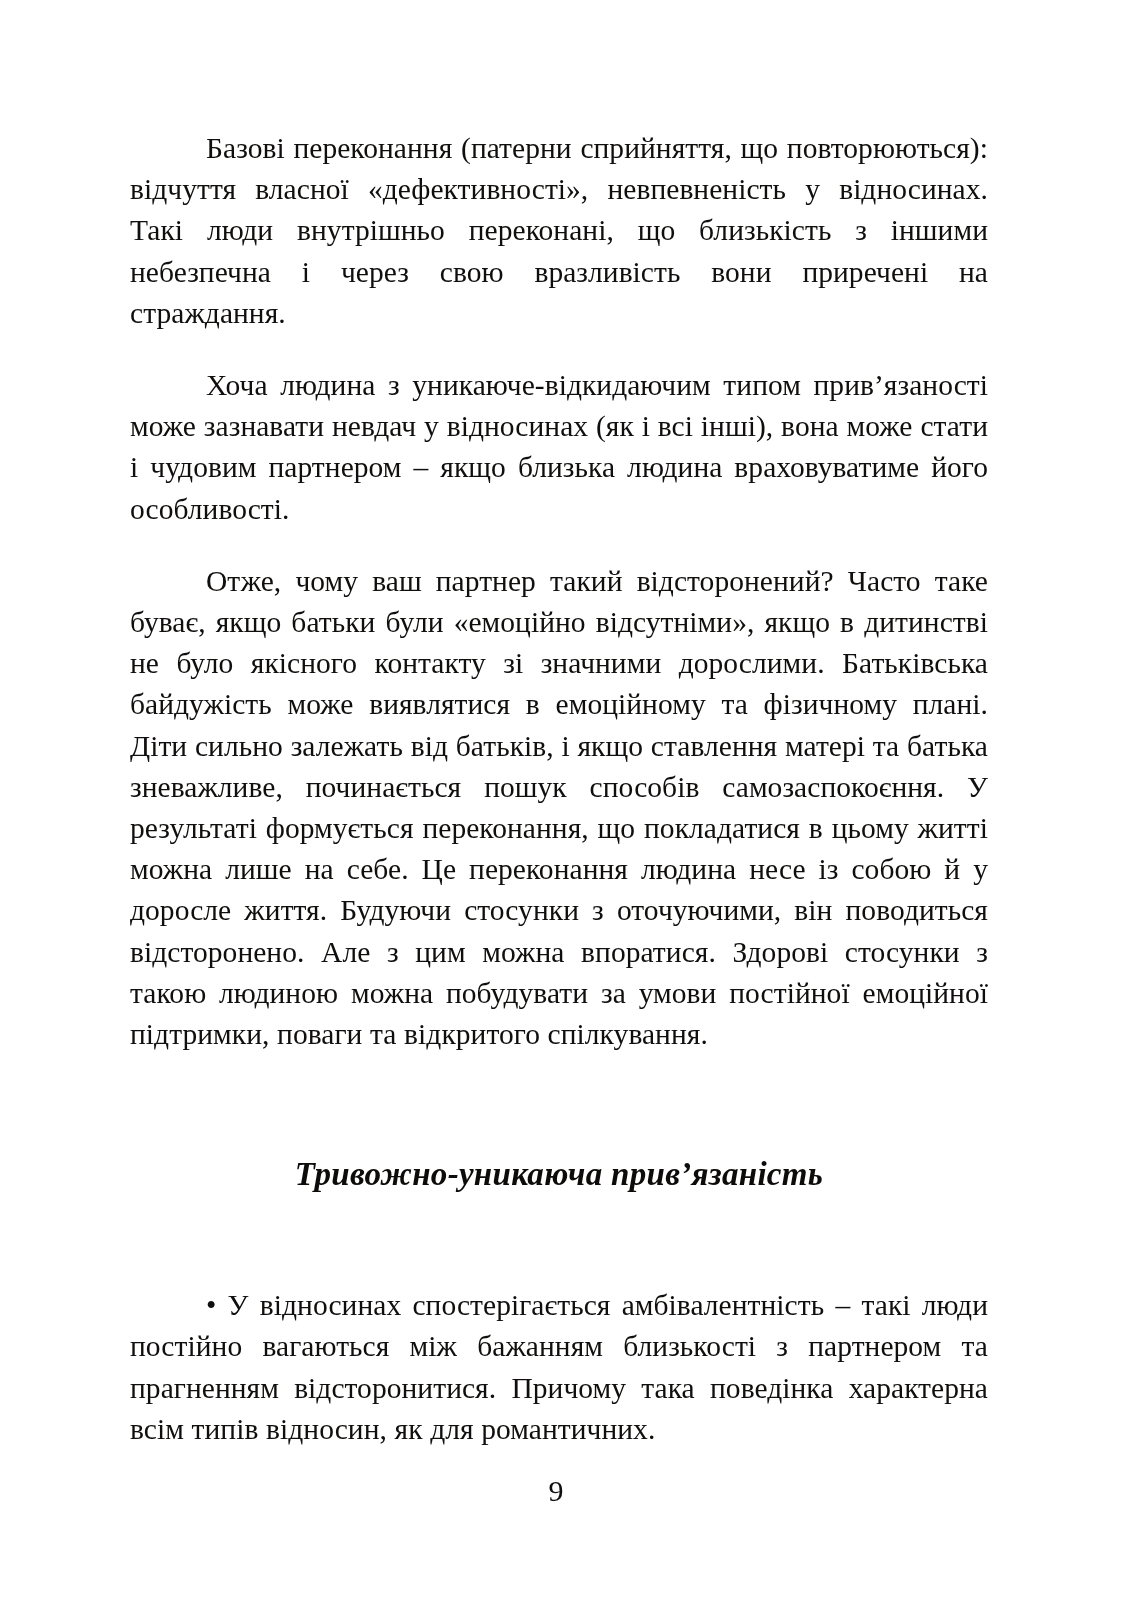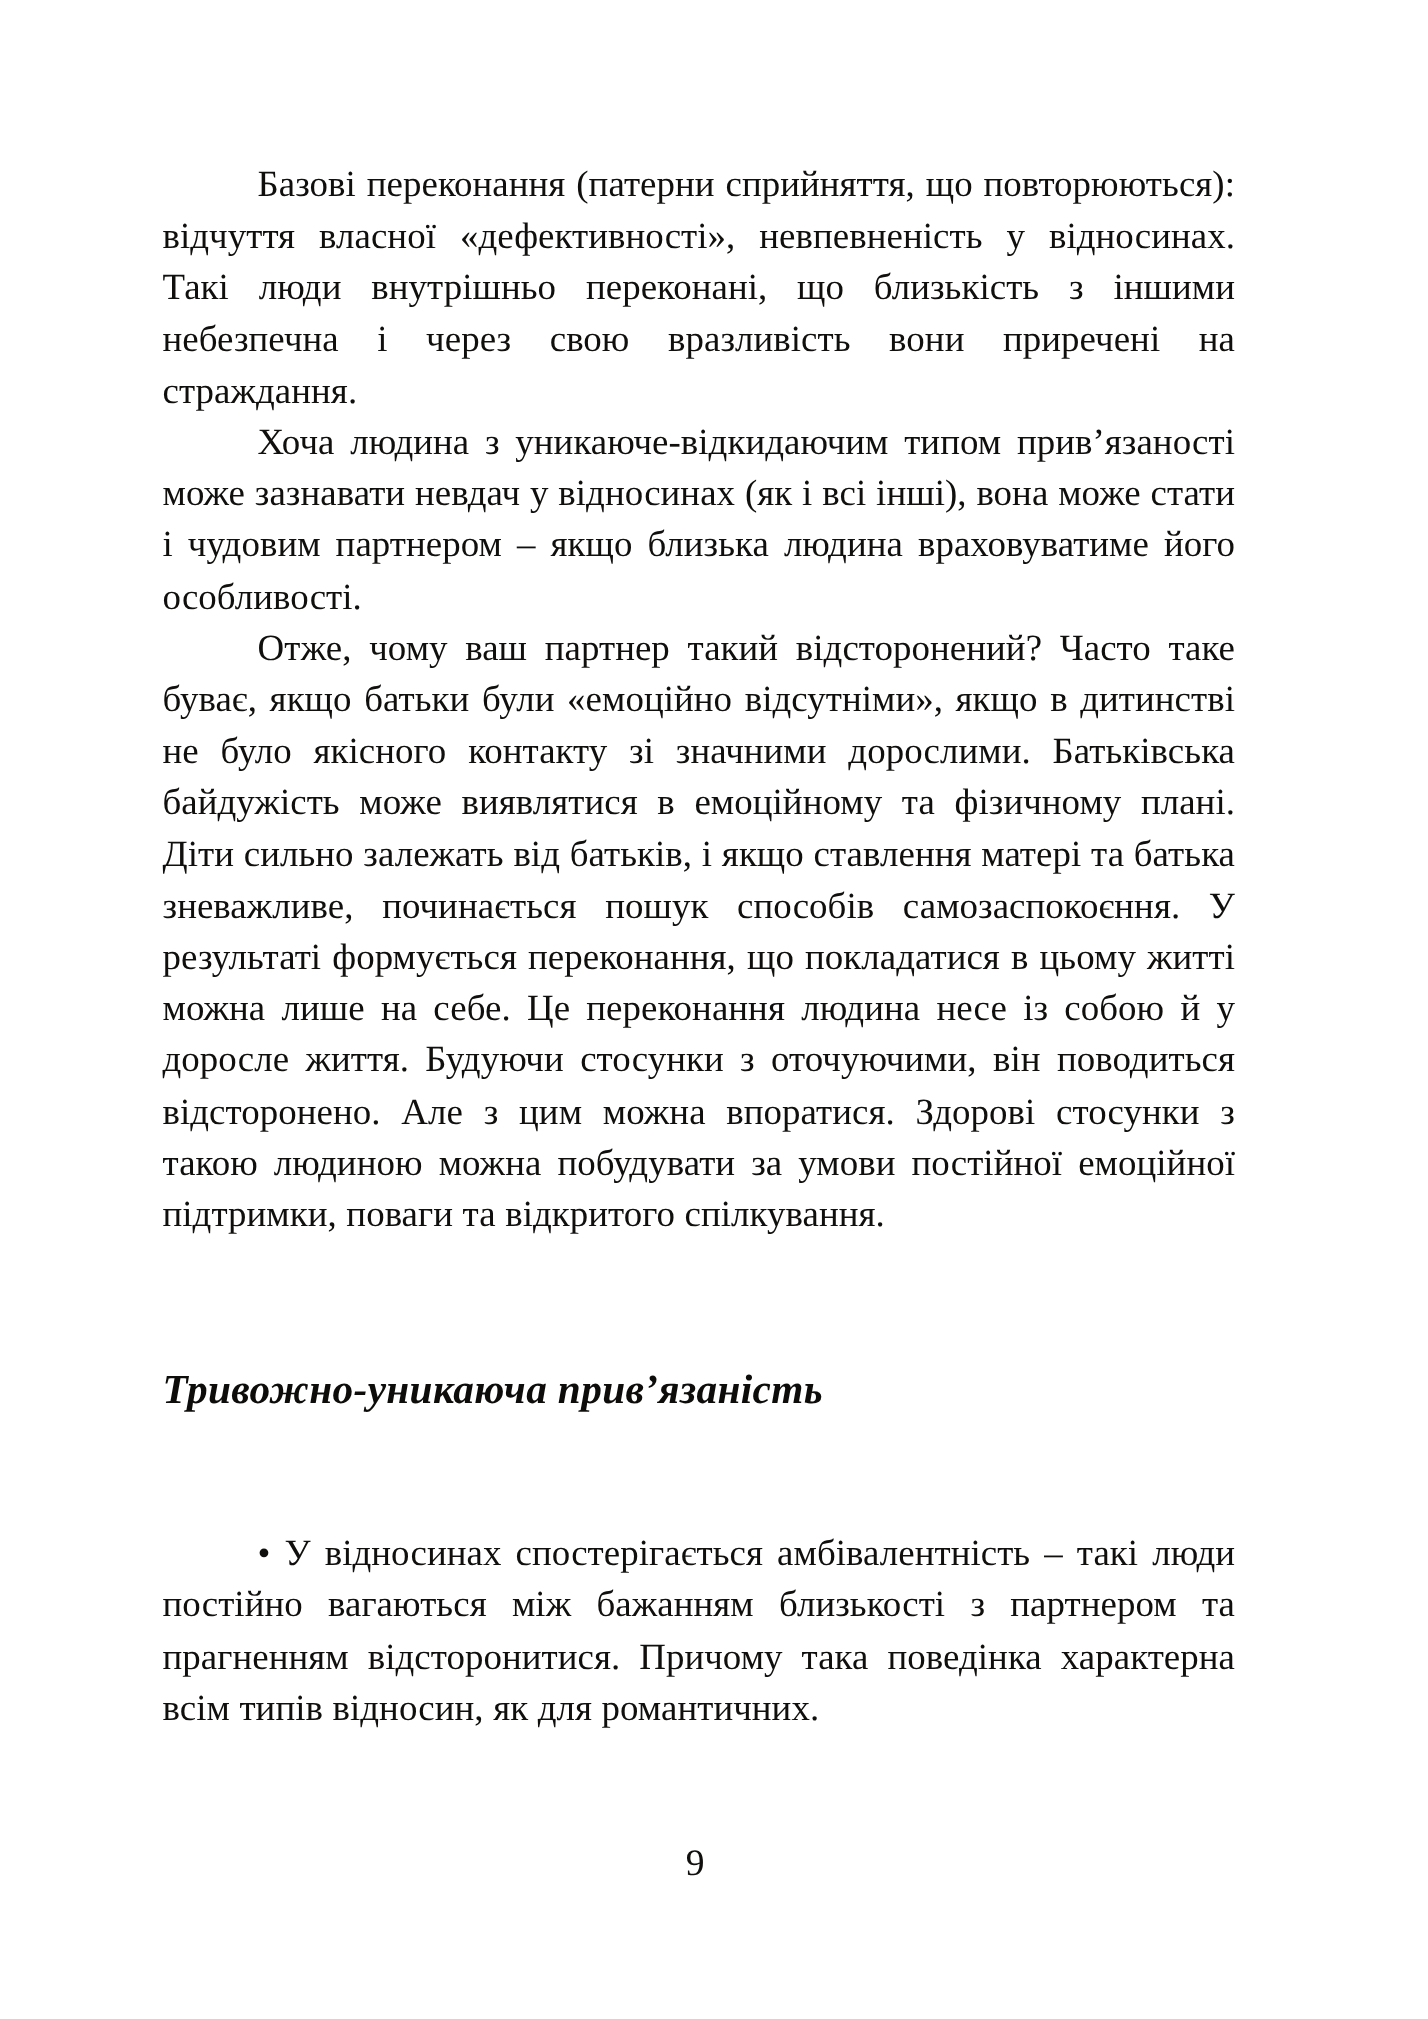--- a/index.html
+++ b/index.html
@@ -31,28 +31,29 @@
     font-size: 29.5px;
     line-height: 41.2px;
     text-align: justify;
     text-indent: 76px;
     hyphens: manual;
     word-spacing: 0.2px;
     letter-spacing: 0.05px;
     color: #100f0d;
   }
   p.body-par + p.body-par {
+    margin-top: 31px;
   }
   .section-heading {
     margin: 0;
     font-size: 33px;
     line-height: 42px;
     font-weight: bold;
     font-style: italic;
-    text-align: left;
+    text-align: center;
     text-indent: 0;
     letter-spacing: 0.3px;
     color: #0d0c0b;
   }
   .heading-wrap {
     margin-top: 98px;
     margin-bottom: 0;
   }
   .bullet-par-wrap {
     margin-top: 90px;

